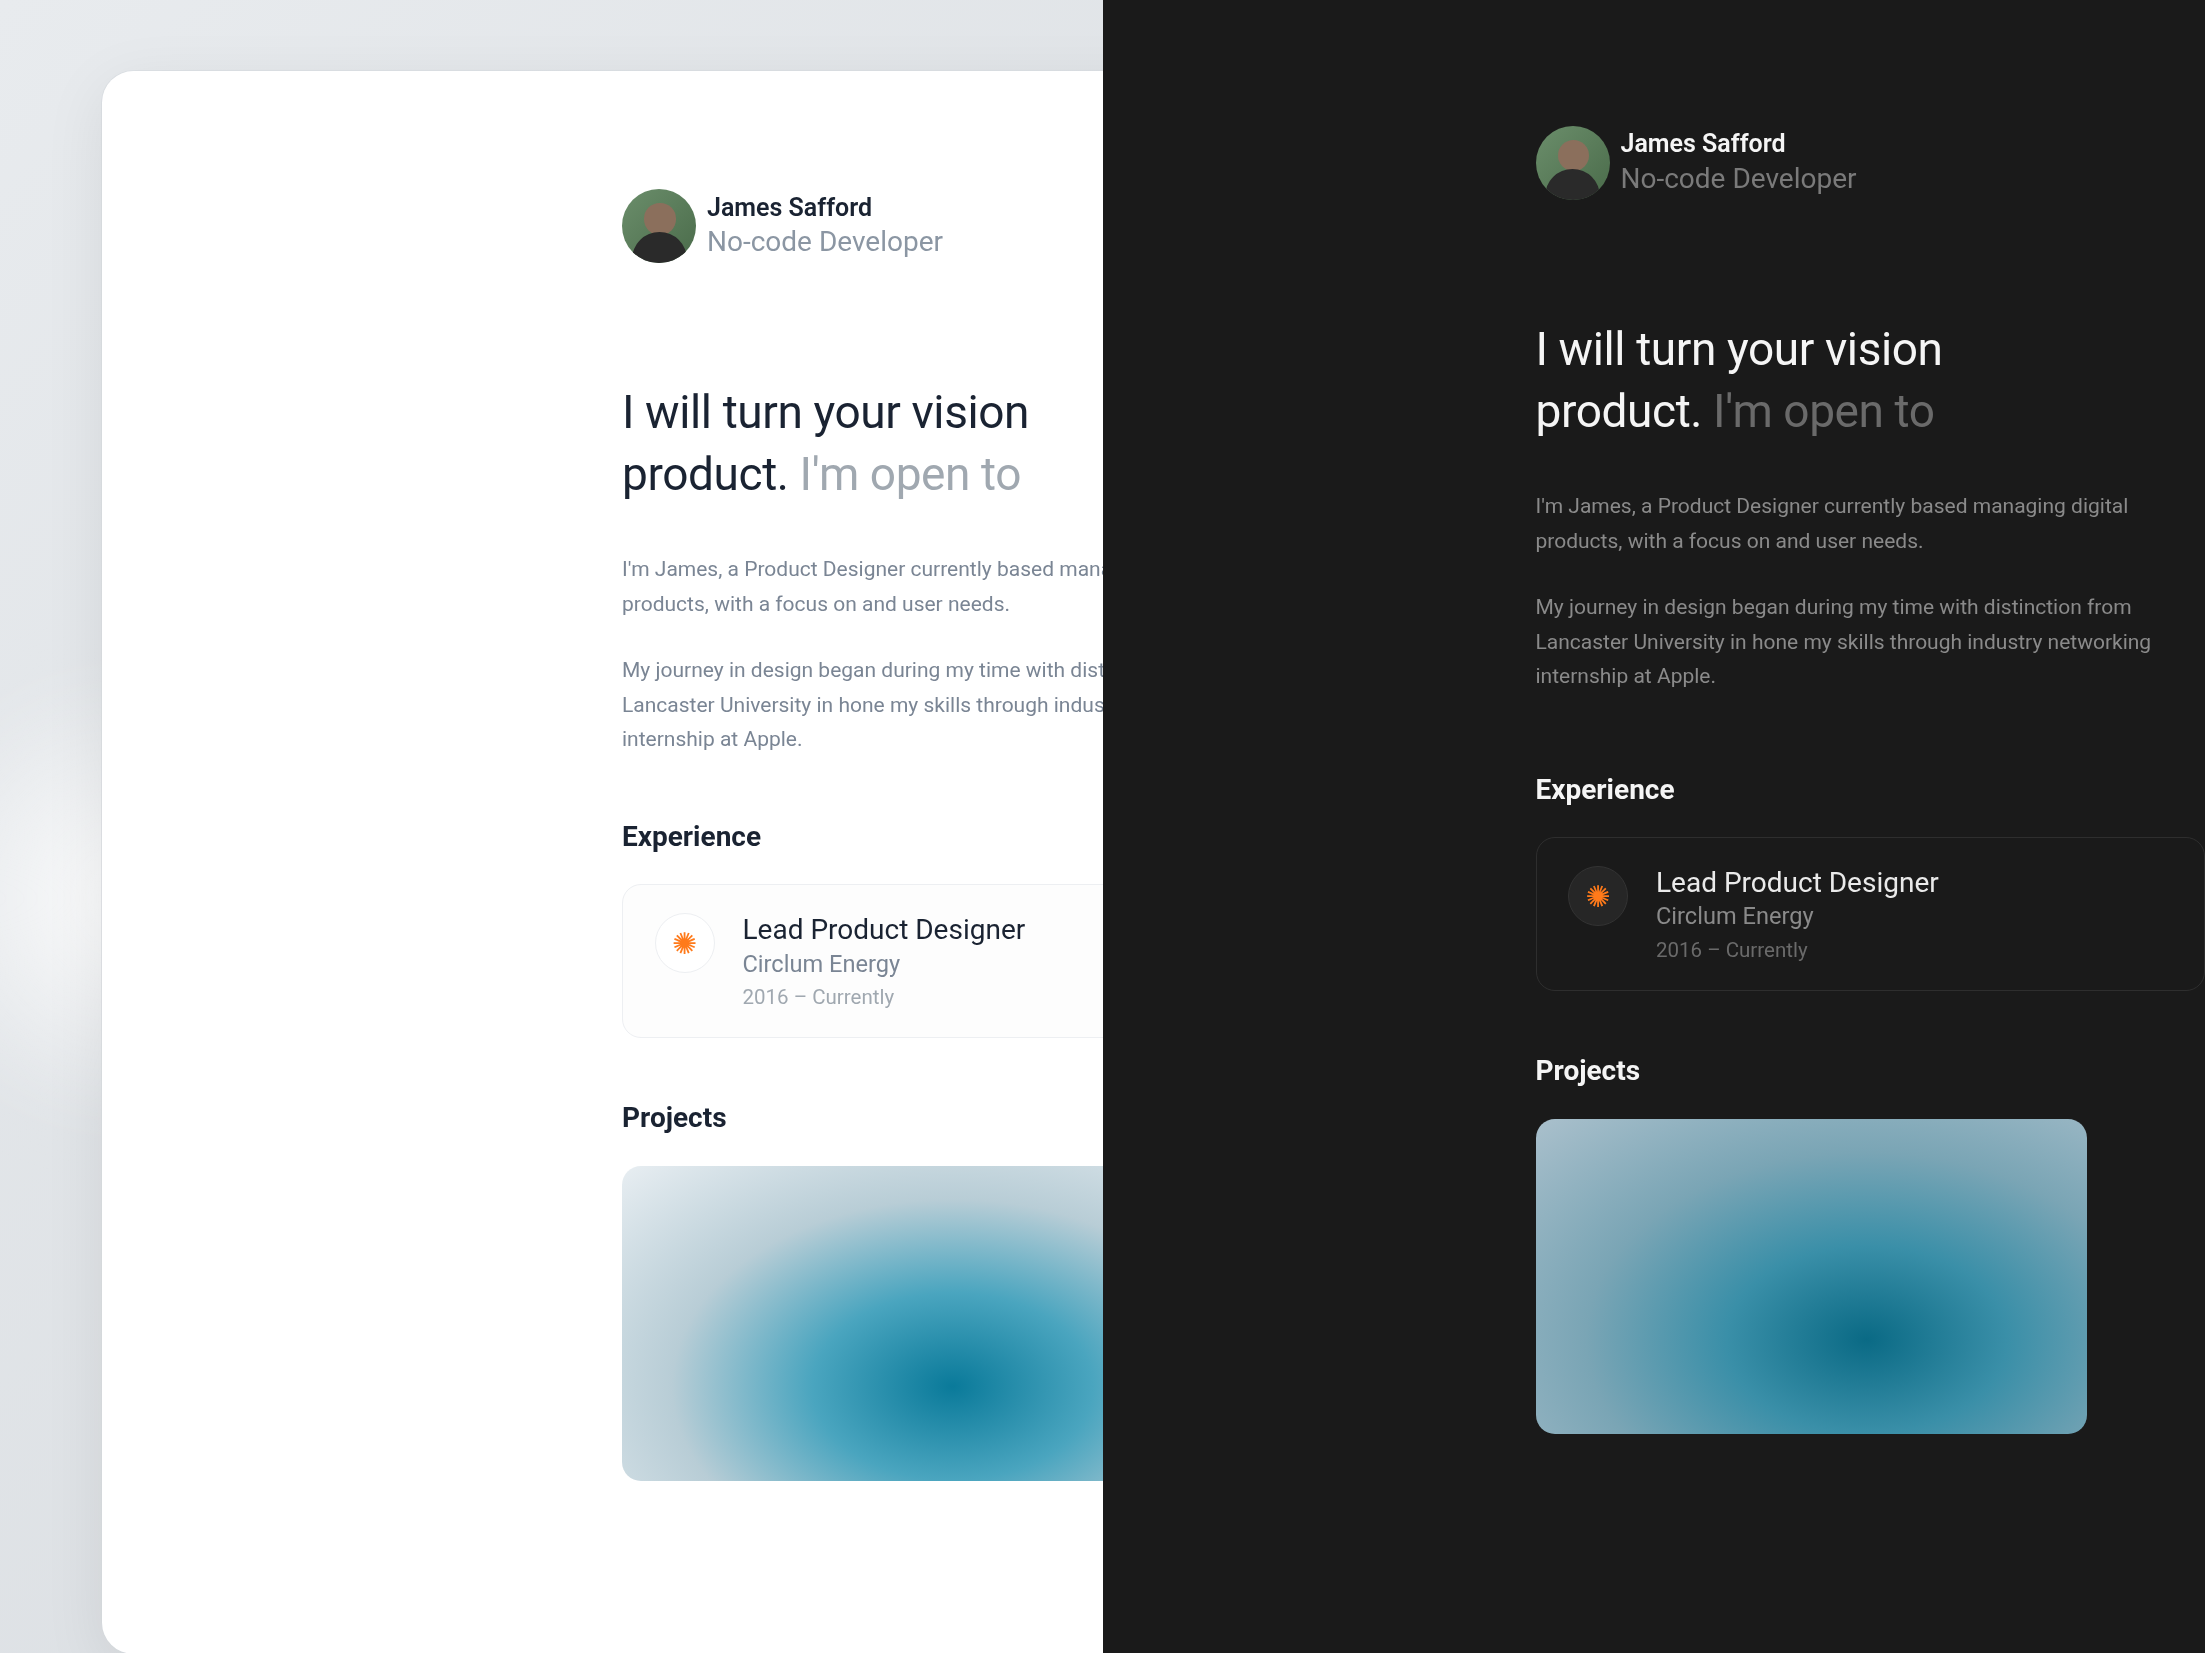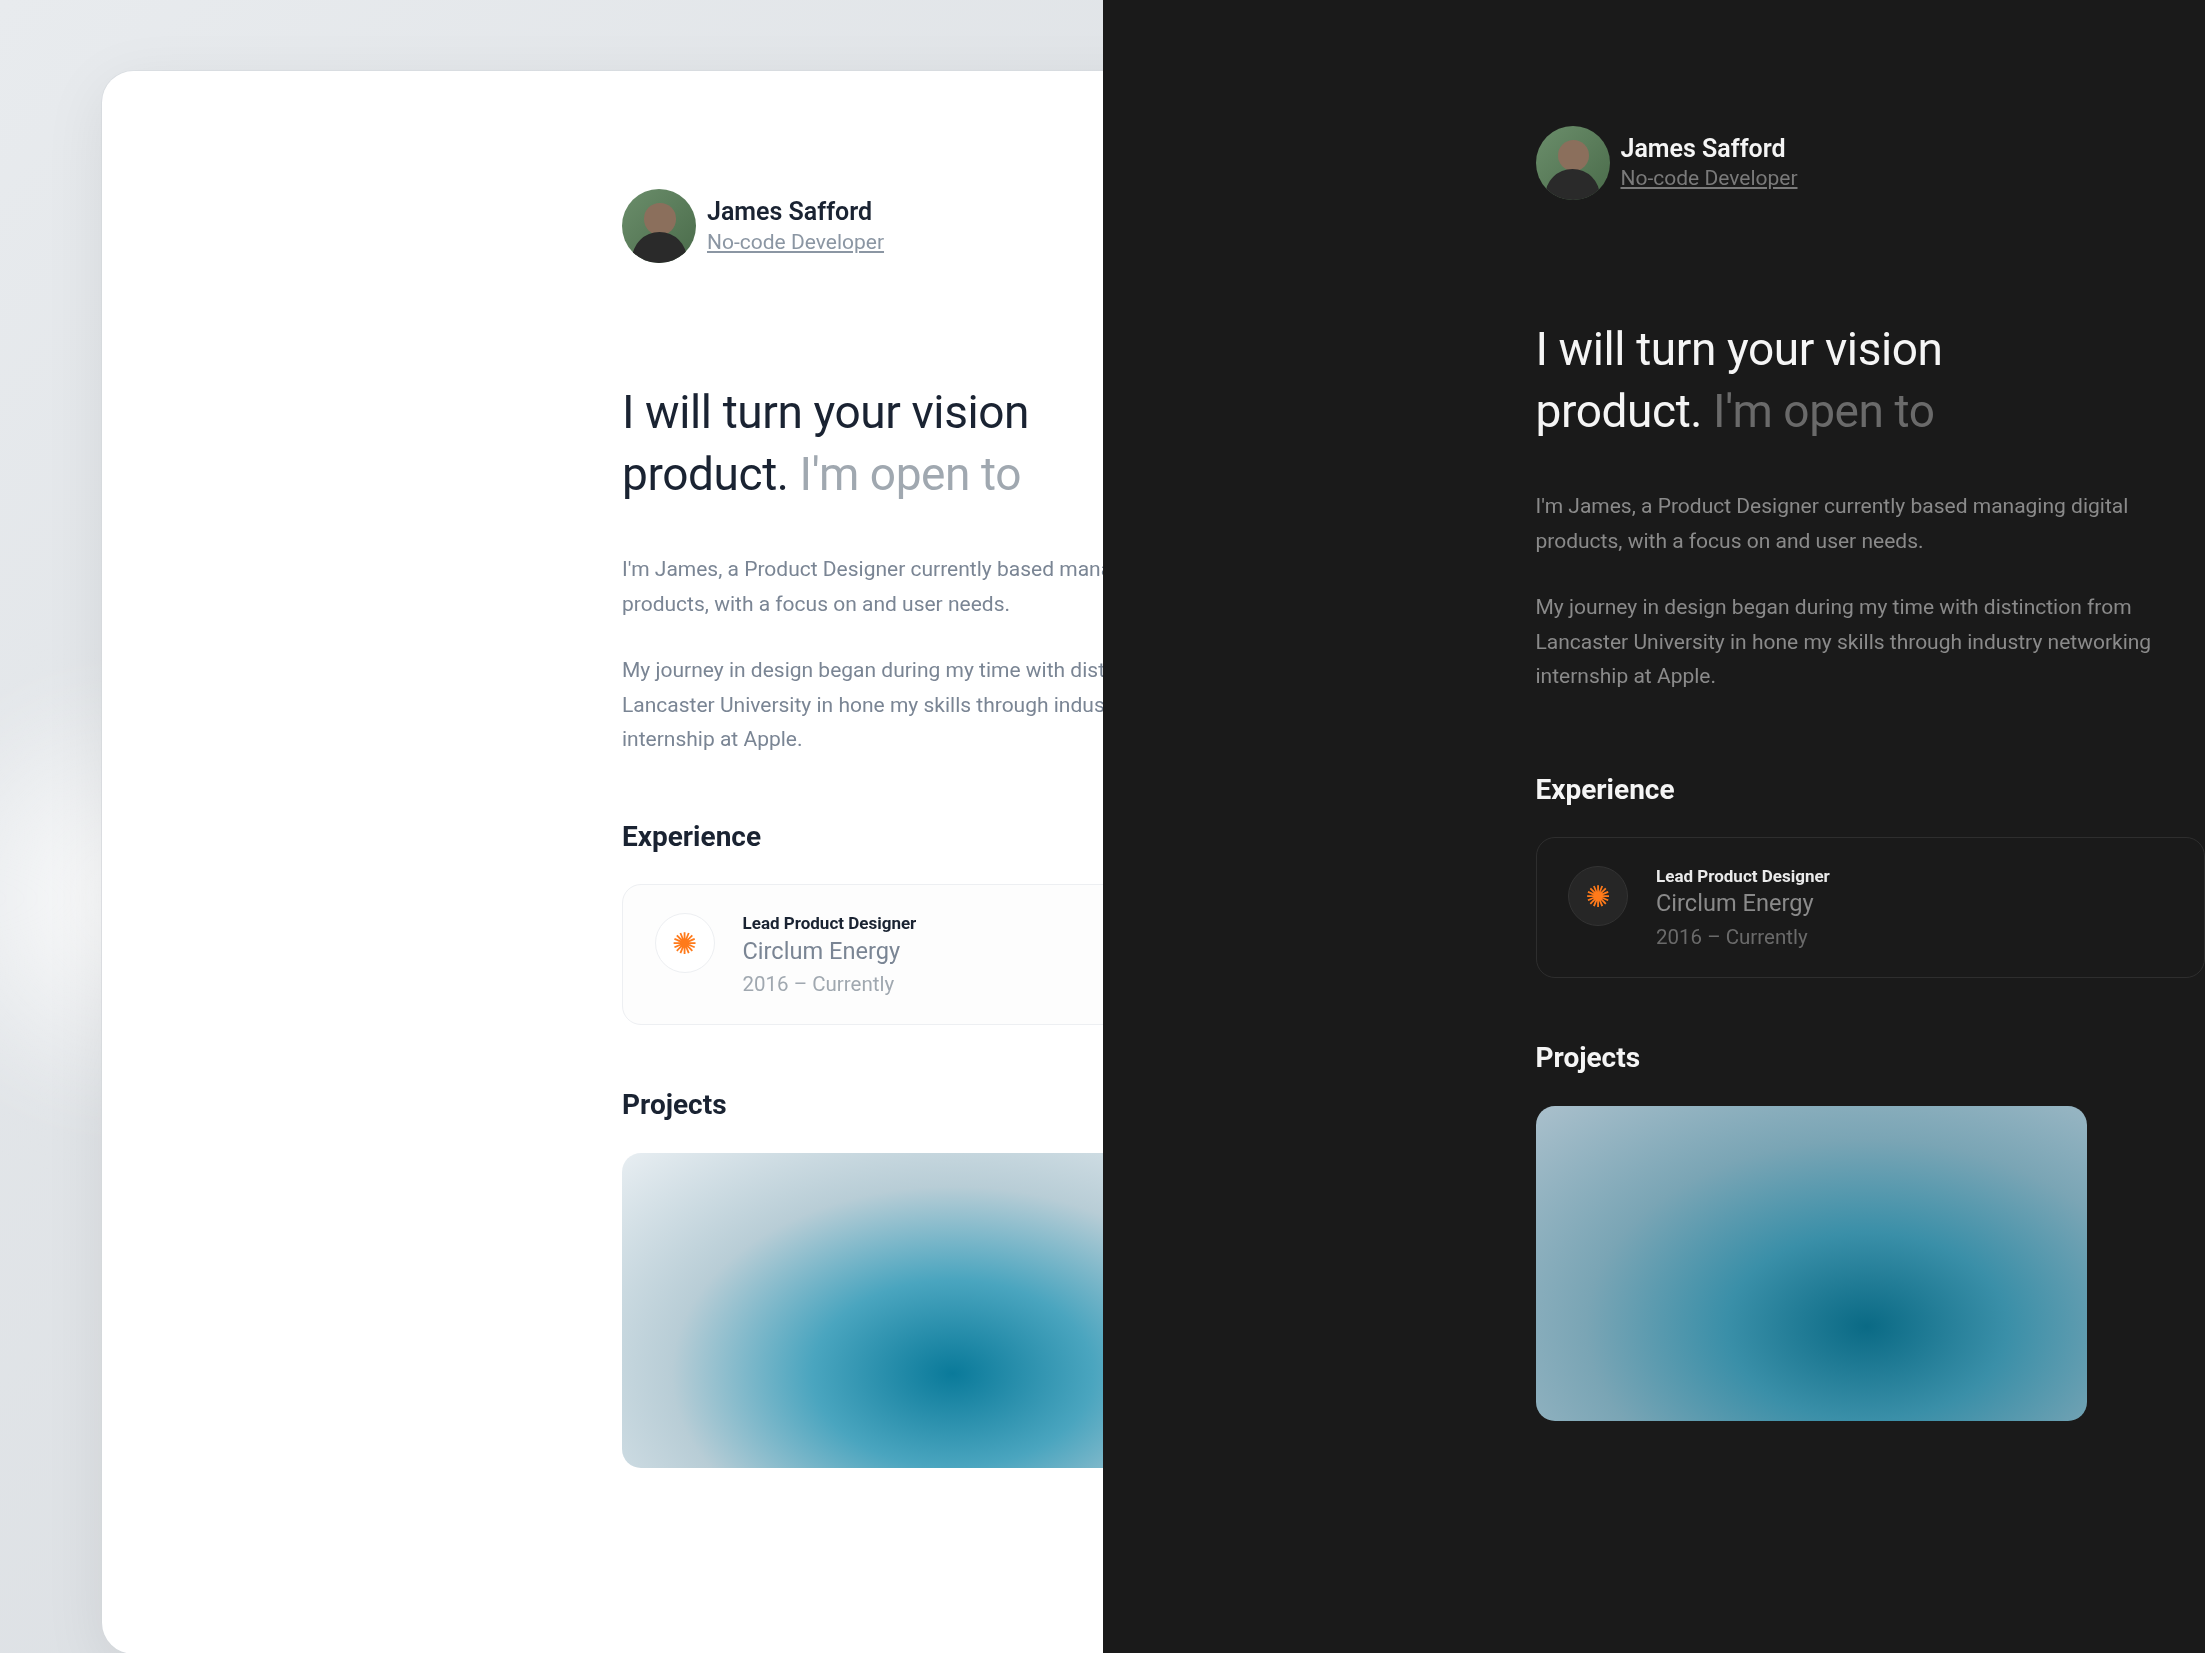--- a/index.html
+++ b/index.html
@@ -93,24 +93,23 @@
       width: 55px; height: 39px;
       background: #2a2a2a;
       border-radius: 31.5px 31.5px 0 0;
     }
     .name {
       font-size: 25px;
       font-weight: 600;
       line-height: 1.3;
     }
     .role {
-      font-size: 21px;
+      font-size: 28px;
       font-weight: 400;
       line-height: 1.3;
-      text-decoration: underline;
     }
     .light .name { color: #1a2332; }
     .light .role { color: #8b96a3; }
     .dark .name { color: #f5f5f5; }
     .dark .role { color: #7a7a7a; }
 
     
     .headline {
       font-size: 46px;
       font-weight: 400;
@@ -176,21 +175,21 @@
     }
     .sun-icon::before {
       content: "✺";
       position: absolute;
       font-size: 30px;
       color: #ff7a1a;
       line-height: 31.5px;
       width: 31.5px;
       text-align: center;
     }
-    .exp-title { font-size: 17px; font-weight: 700; }
+    .exp-title { font-size: 28px; font-weight: 400; }
     .exp-company { font-size: 23.6px; margin-top: 3.2px; }
     .exp-dates { font-size: 20.5px; margin-top: 7.9px; }
     .light .exp-title { color: #1a2332; }
     .light .exp-company { color: #7a8594; }
     .light .exp-dates { color: #a0a8b0; }
     .dark .exp-title { color: #eaeaea; }
     .dark .exp-company { color: #8a8a8a; }
     .dark .exp-dates { color: #6a6a6a; }
 
     

